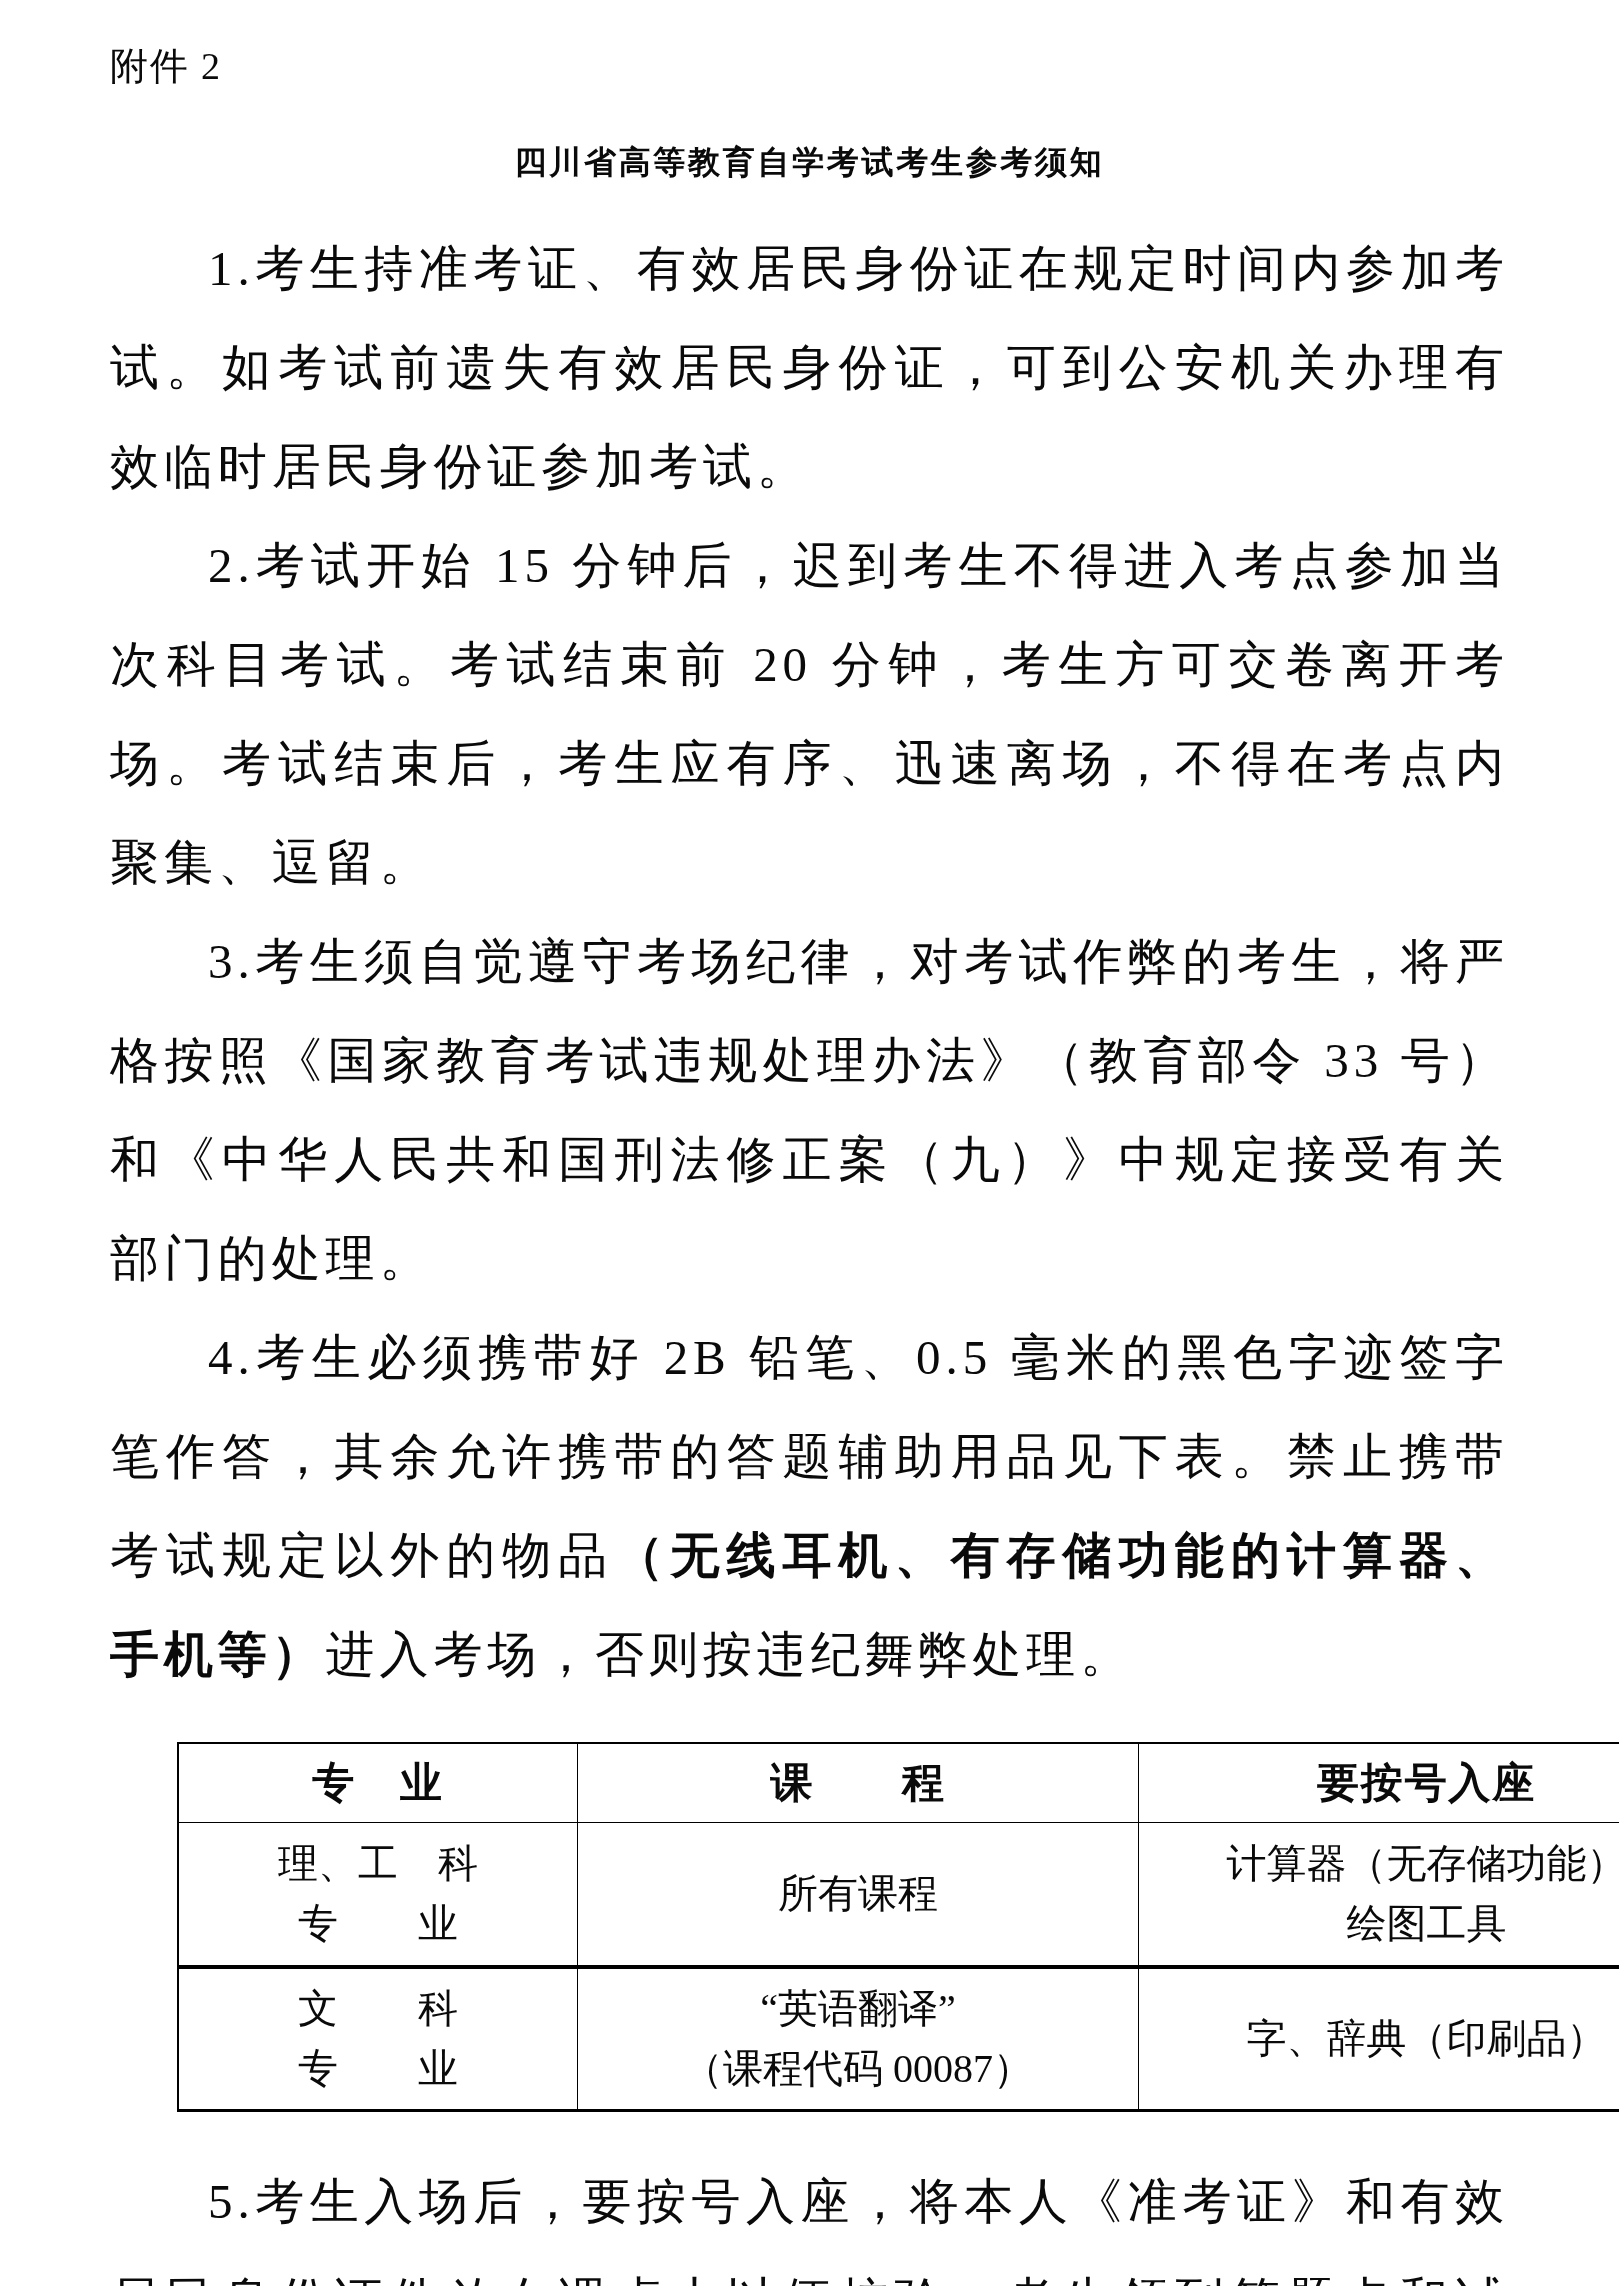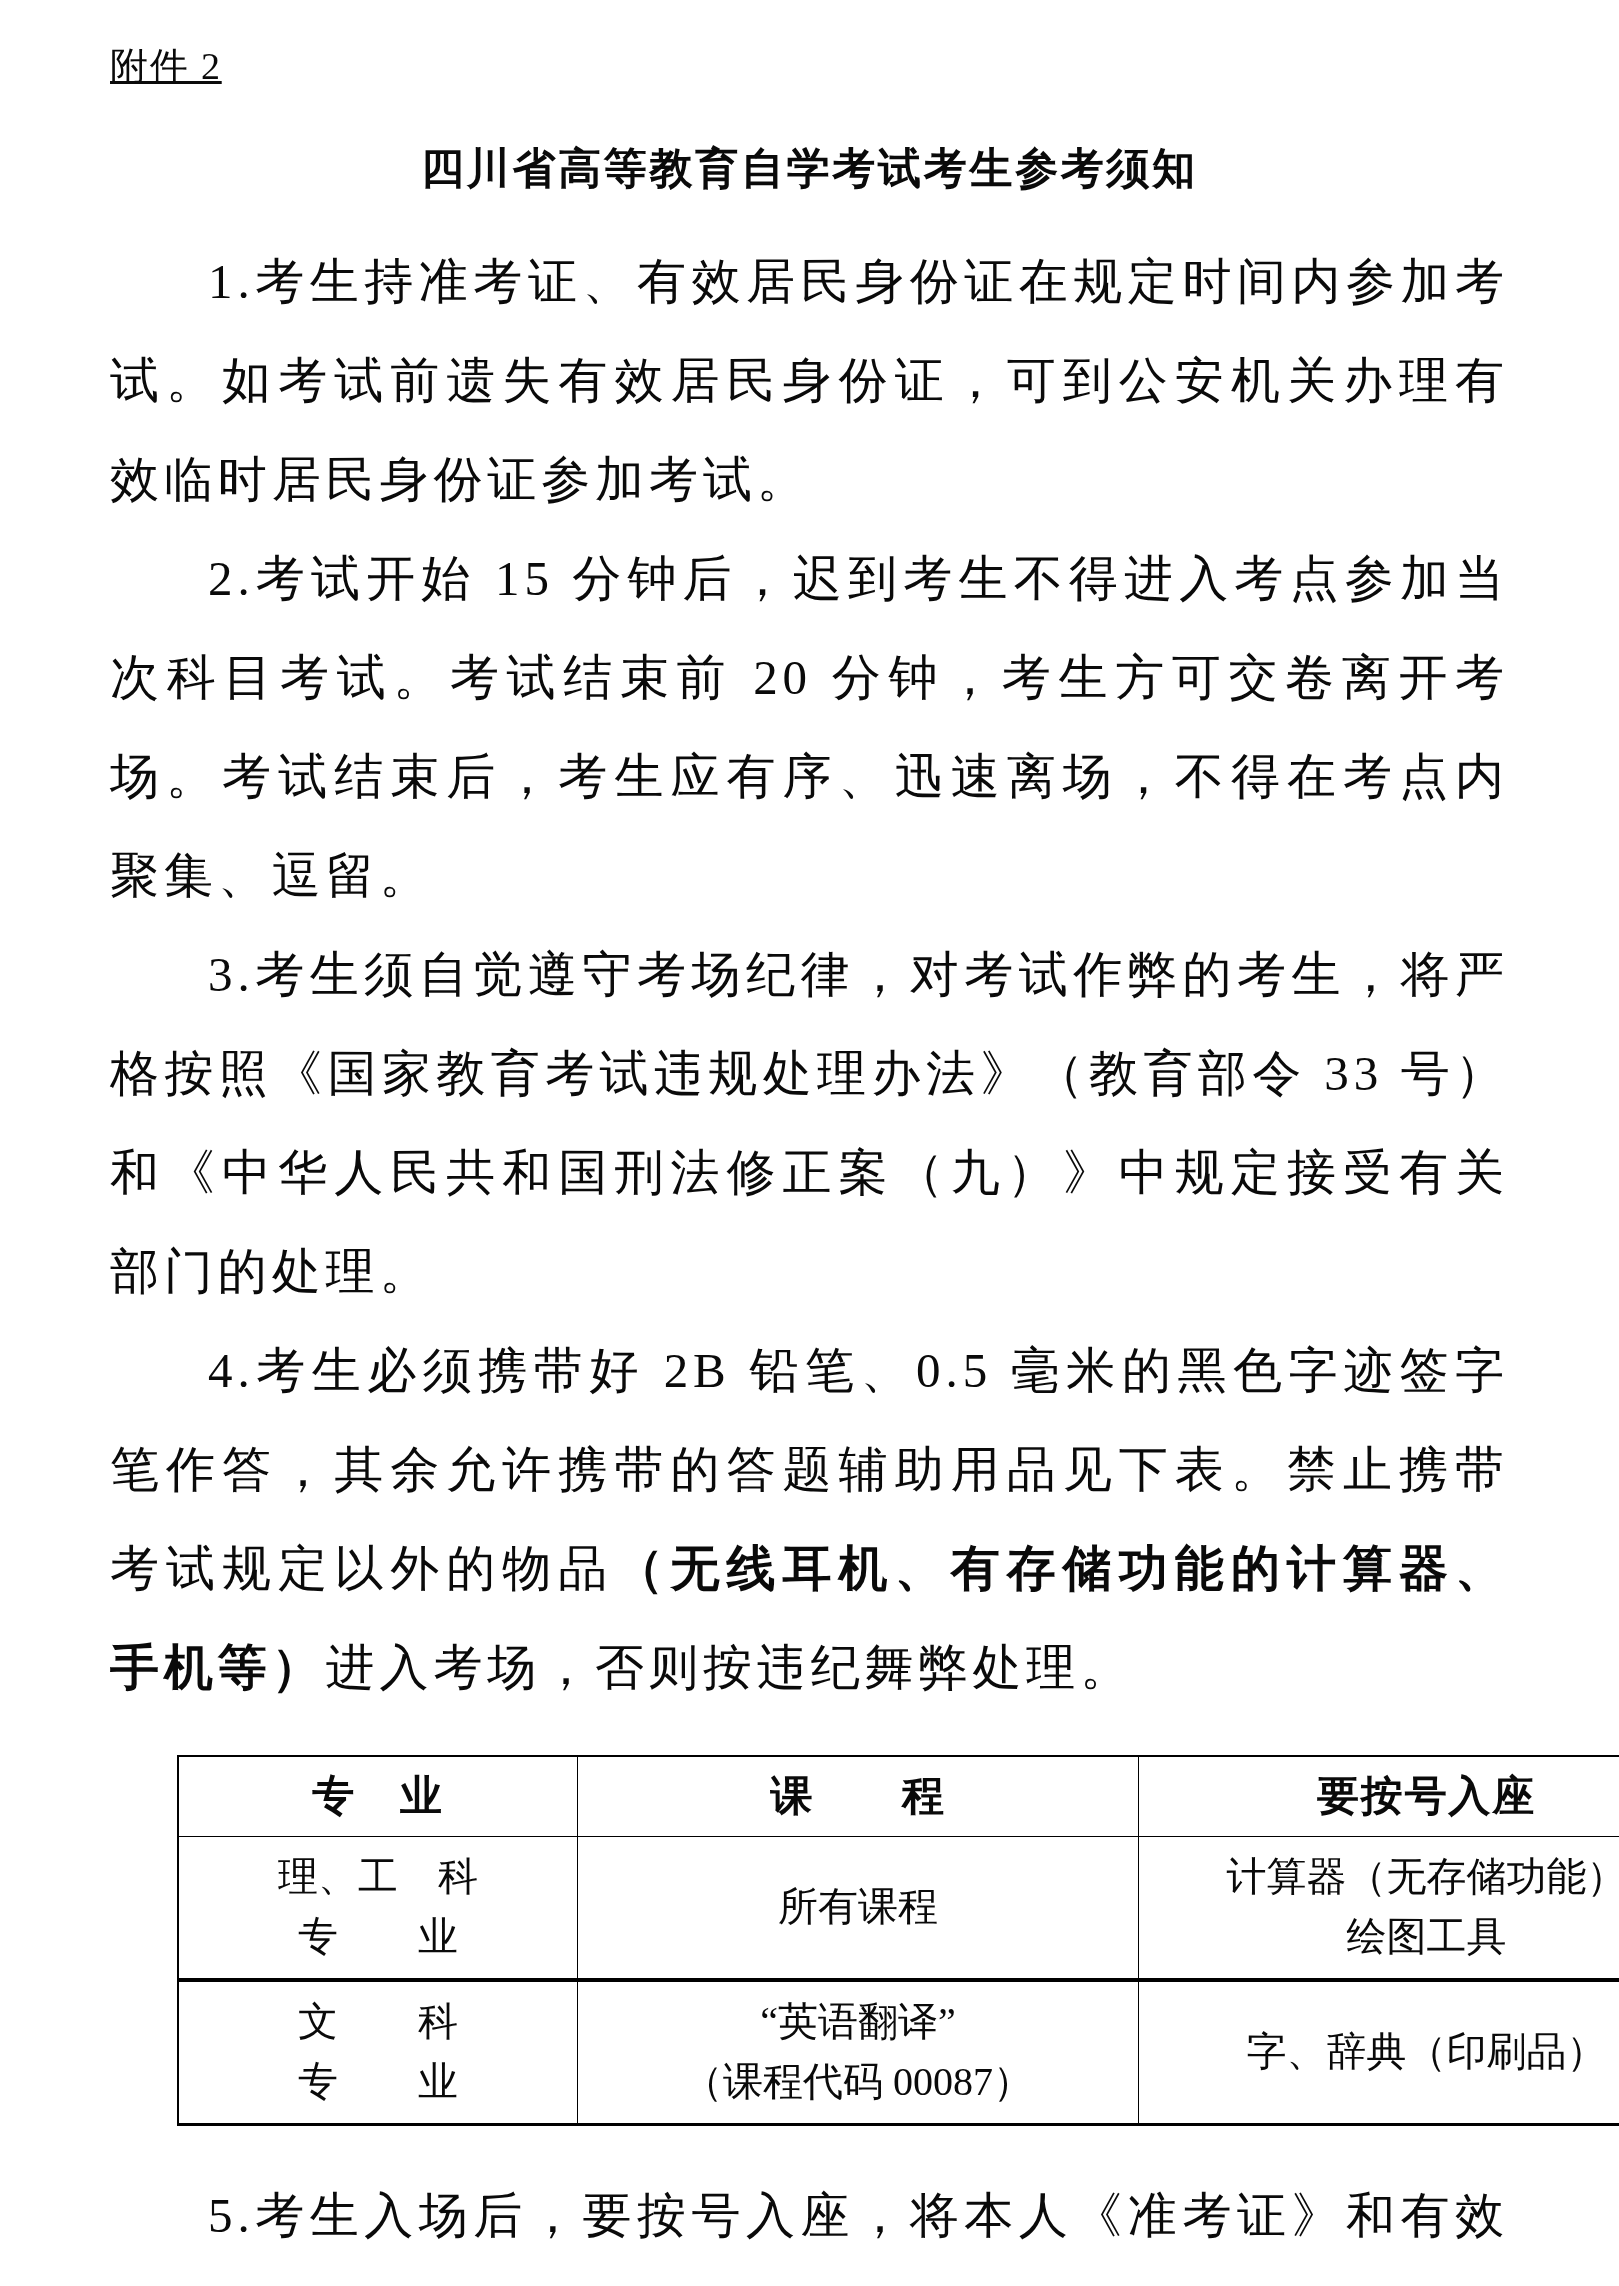--- a/index.html
+++ b/index.html
@@ -17,26 +17,25 @@
     overflow: hidden;
     box-sizing: border-box;
   }
   .content {
     padding: 44px 110px 0 110px;
   }
   .attachment-label {
     font-size: 38px;
     line-height: 1.2;
     letter-spacing: 1.8px;
-    text-decoration: underline;
   }
   .doc-title {
     margin-top: 53px;
     text-align: center;
-    font-size: 43px;
+    font-size: 32px;
     font-weight: bold;
     letter-spacing: 2.7px;
     line-height: 1.2;
   }
   .body-text {
     margin-top: 38px;
   }
   p.para {
     margin: 0;
     font-size: 49px;

